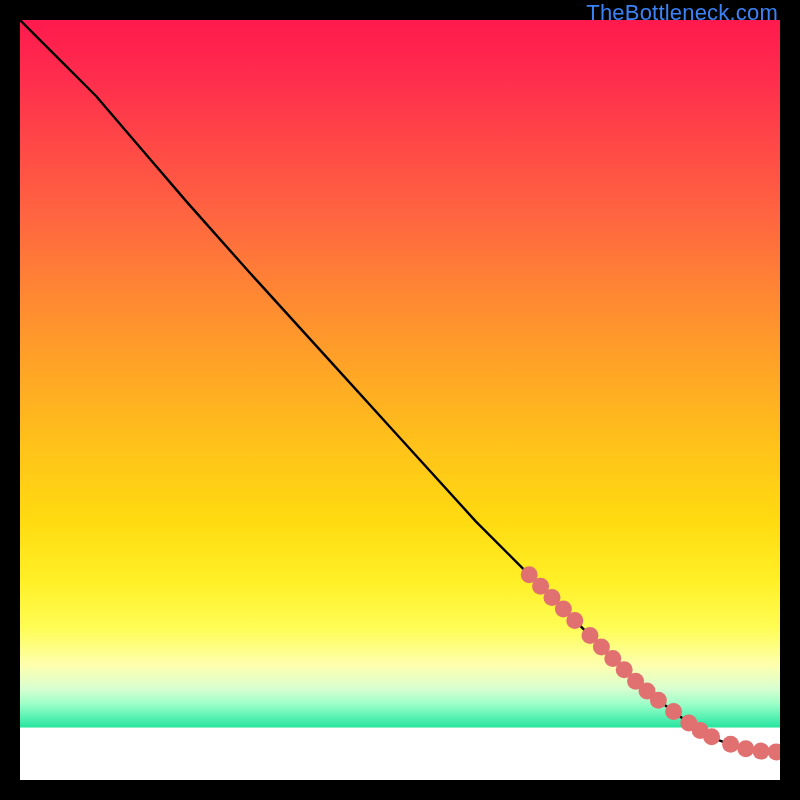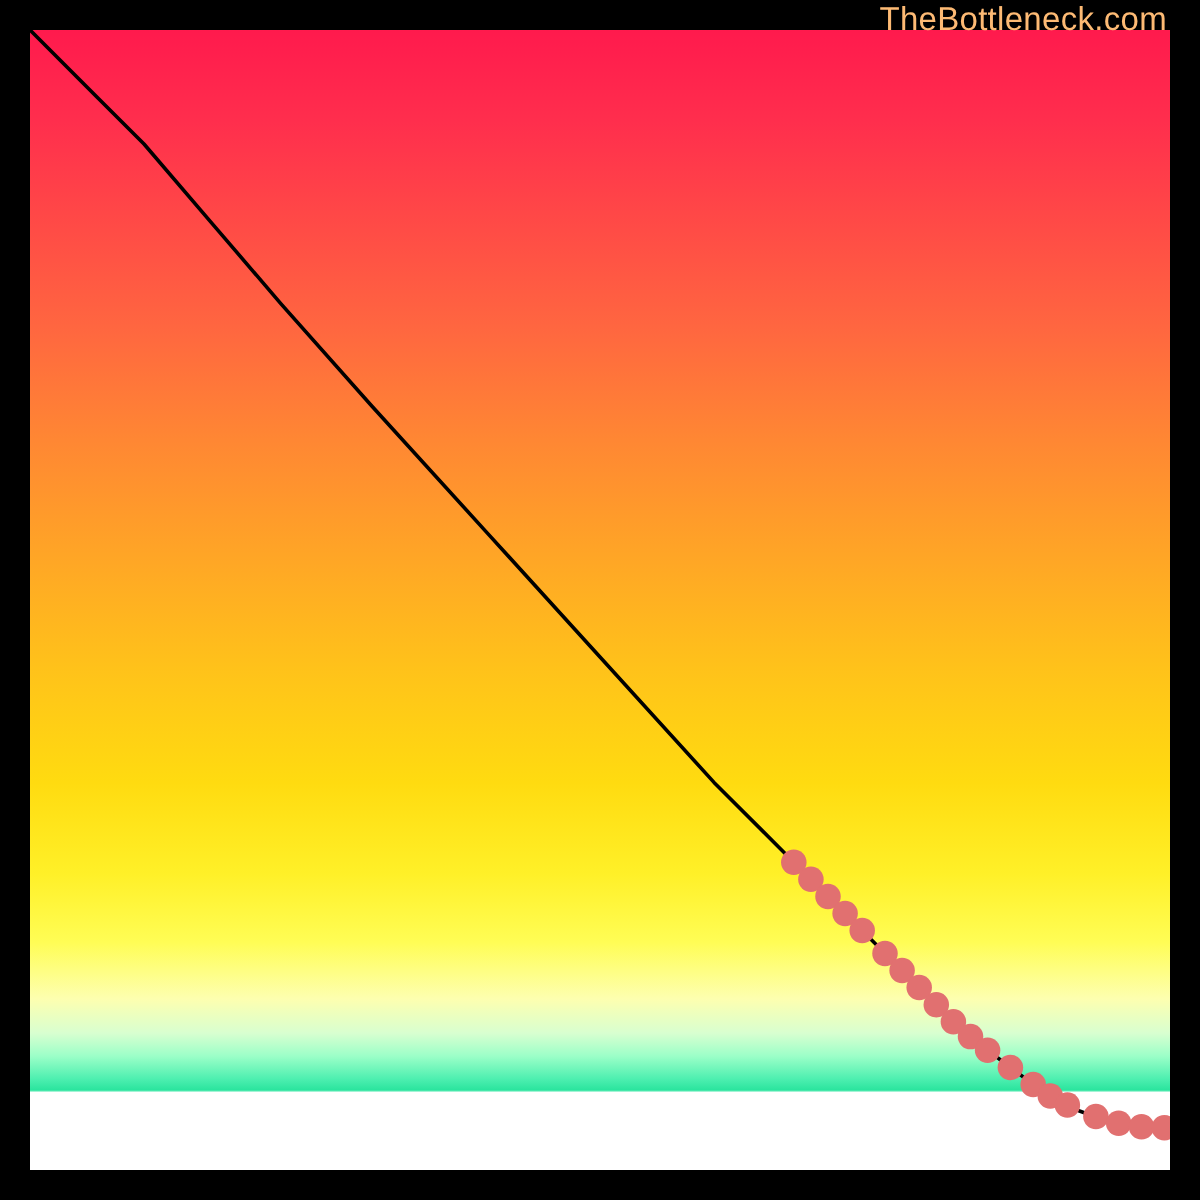--- a/index.html
+++ b/index.html
@@ -43,21 +43,21 @@
       #4eefb0 92%,
       #2ae49e 93%,
       #ffffff 93.2%,
       #ffffff 100%
     );
   }
   .watermark {
     position: absolute;
     top: 0px;
     right: 22px;
-    color: #fdba74;
+    color: #3b82f6;
     font-size: 22px;
     font-weight: 400;
     letter-spacing: 0.2px;
     z-index: 5;
     user-select: none;
   }
   svg.curve {
     position: absolute;
     left: 20px;
     top: 20px;

